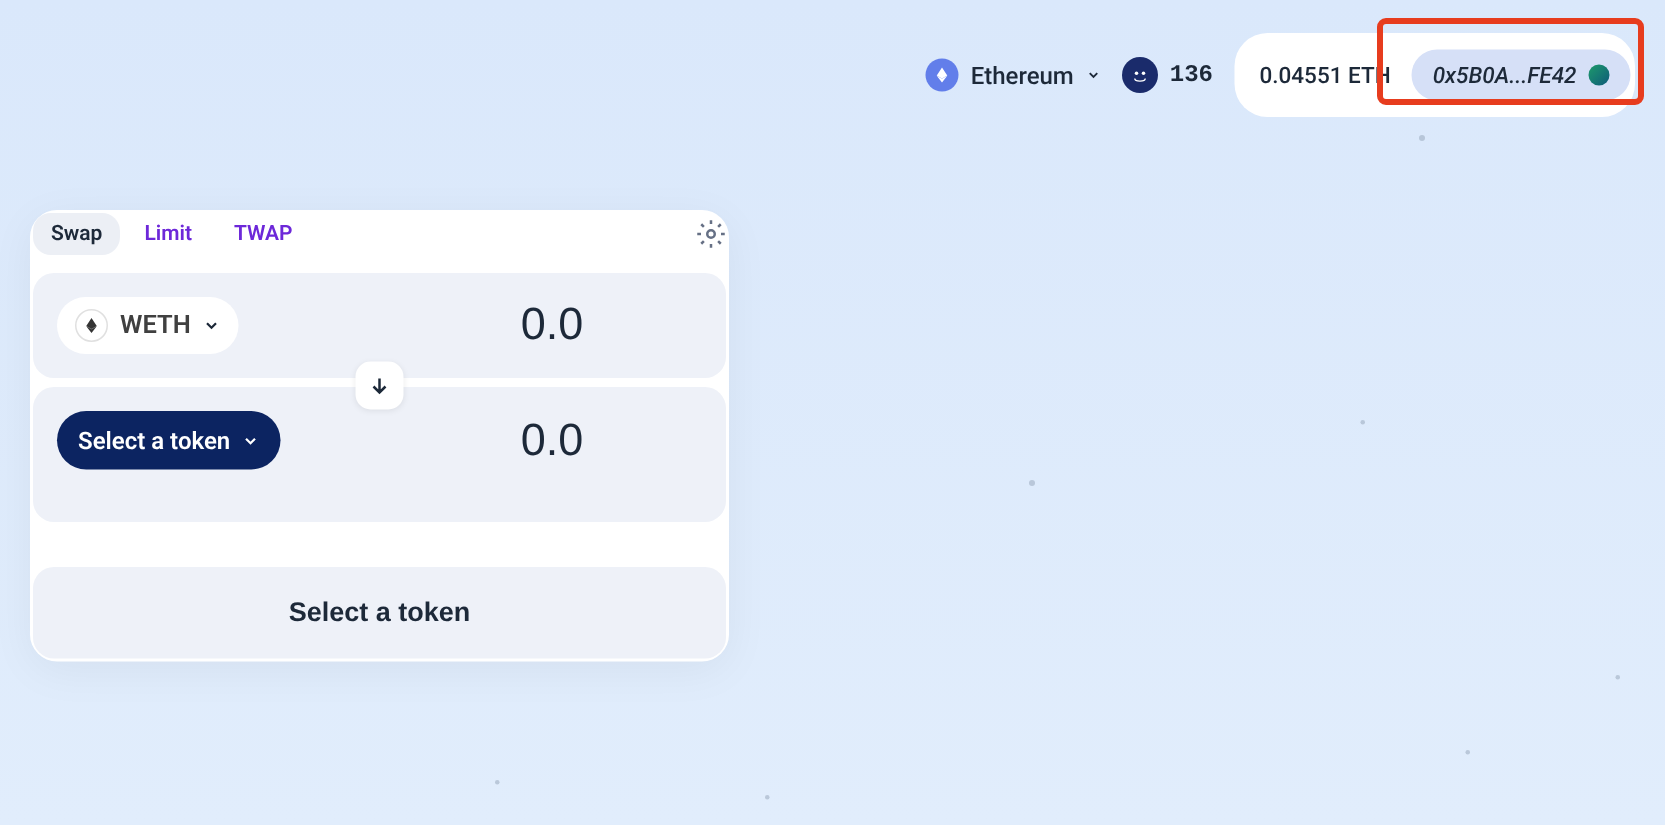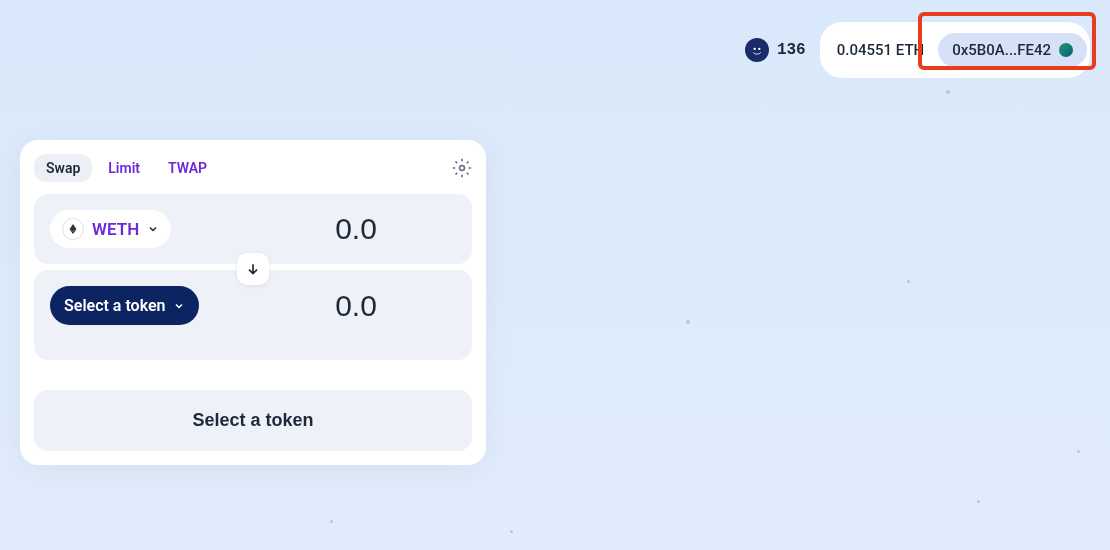--- a/index.html
+++ b/index.html
@@ -91,20 +91,21 @@
       display: flex;
       align-items: center;
       gap: 8px;
       background: #d6e0f7;
       border-radius: 20px;
       padding: 8px 14px;
       font-size: 15px;
       font-weight: 500;
       color: #1d2939;
       cursor: pointer;
+      font-style: italic;
     }
     .wallet-indicator {
       width: 14px;
       height: 14px;
       border-radius: 50%;
       background: linear-gradient(135deg, #1e9b6b 0%, #0e5a7a 100%);
     }
     .highlight-box {
       position: absolute;
       top: 12px;
@@ -115,21 +116,21 @@
       border-radius: 6px;
       pointer-events: none;
     }
     .swap-card {
       position: absolute;
       left: 20px;
       top: 140px;
       width: 466px;
       background: white;
       border-radius: 18px;
-      padding: 14px;
+      padding: 2px;
       box-shadow: 0 6px 30px rgba(0,0,0,0.05);
     }
     .tabs-row {
       display: flex;
       align-items: center;
       justify-content: space-between;
       margin-bottom: 12px;
     }
     .tabs {
       display: flex;
@@ -171,21 +172,21 @@
     .token-select-btn {
       display: flex;
       align-items: center;
       gap: 8px;
       background: white;
       border-radius: 20px;
       padding: 8px 12px;
       cursor: pointer;
       font-size: 17px;
       font-weight: 600;
-      color: #6d28d9;
+      color: #404040;
     }
     .token-select-btn.dark {
       background: #0c2461;
       color: white;
       padding: 10px 14px;
       font-size: 16px;
     }
     .token-icon {
       width: 22px;
       height: 22px;
@@ -248,20 +249,31 @@
 
 <div class="dot" style="top:90px; right:160px;"></div>
 <div class="dot" style="top:320px; right:420px;"></div>
 <div class="dot" style="top:280px; right:200px; width:3px; height:3px;"></div>
 <div class="dot" style="top:500px; right:130px; width:3px; height:3px;"></div>
 <div class="dot" style="top:520px; left:330px; width:3px; height:3px;"></div>
 <div class="dot" style="top:530px; left:510px; width:3px; height:3px;"></div>
 <div class="dot" style="top:450px; right:30px; width:3px; height:3px;"></div>
 
 <div class="header">
+  <div class="network-selector">
+    <span class="eth-icon">
+      <svg width="12" height="12" viewBox="0 0 24 24" fill="white">
+          <path d="M12 2L5 12.5l7 4 7-4L12 2zm0 20l7-9-7 4-7-4 7 9z"></path>
+        </svg>
+    </span>
+    <span>Ethereum</span>
+    <svg class="chevron-down" viewBox="0 0 24 24" fill="none" stroke="#1d2939" stroke-width="3">
+        <path d="M6 9l6 6 6-6"></path>
+      </svg>
+  </div>
 
   <div class="points-badge">
     <span class="cow-icon">
       <svg width="14" height="14" viewBox="0 0 24 24" fill="white">
           <circle cx="8" cy="10" r="2"></circle>
           <circle cx="16" cy="10" r="2"></circle>
           <path d="M6 16c0 2 3 3 6 3s6-1 6-3" stroke="white" stroke-width="1.5" fill="none"></path>
         </svg>
     </span>
     <span>136</span>

